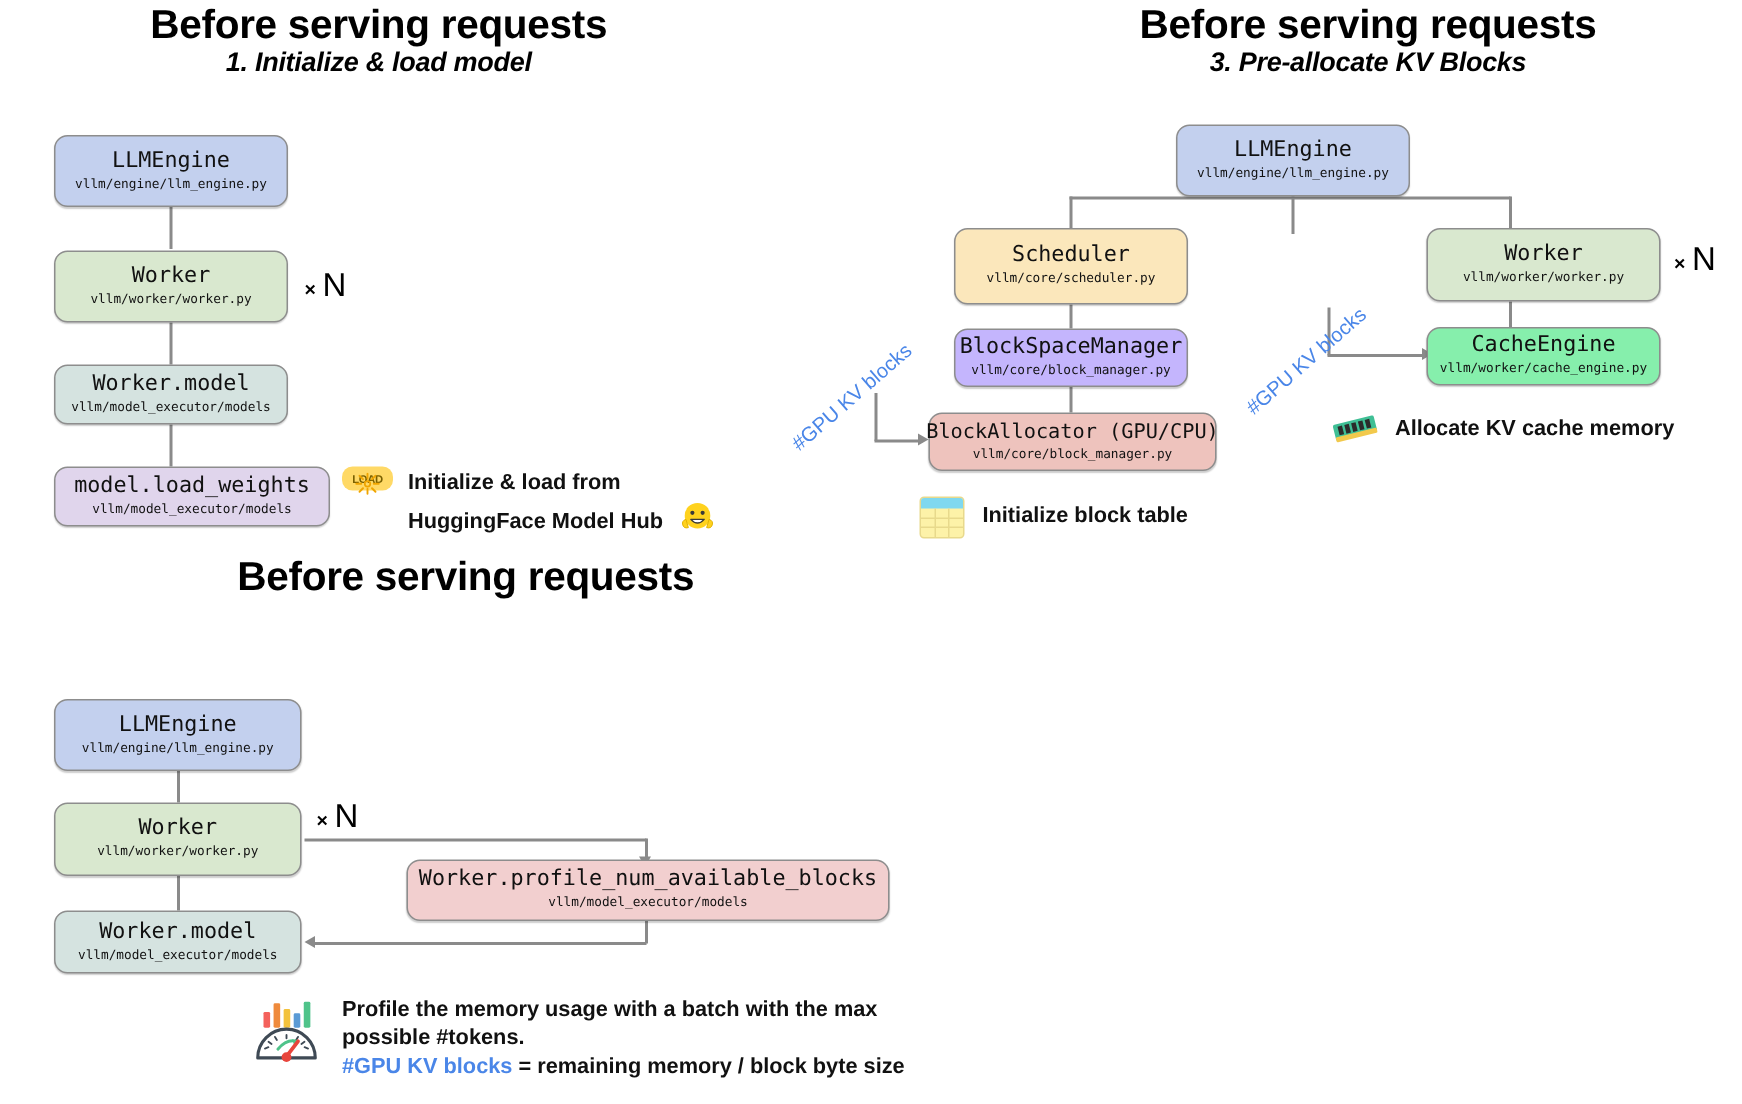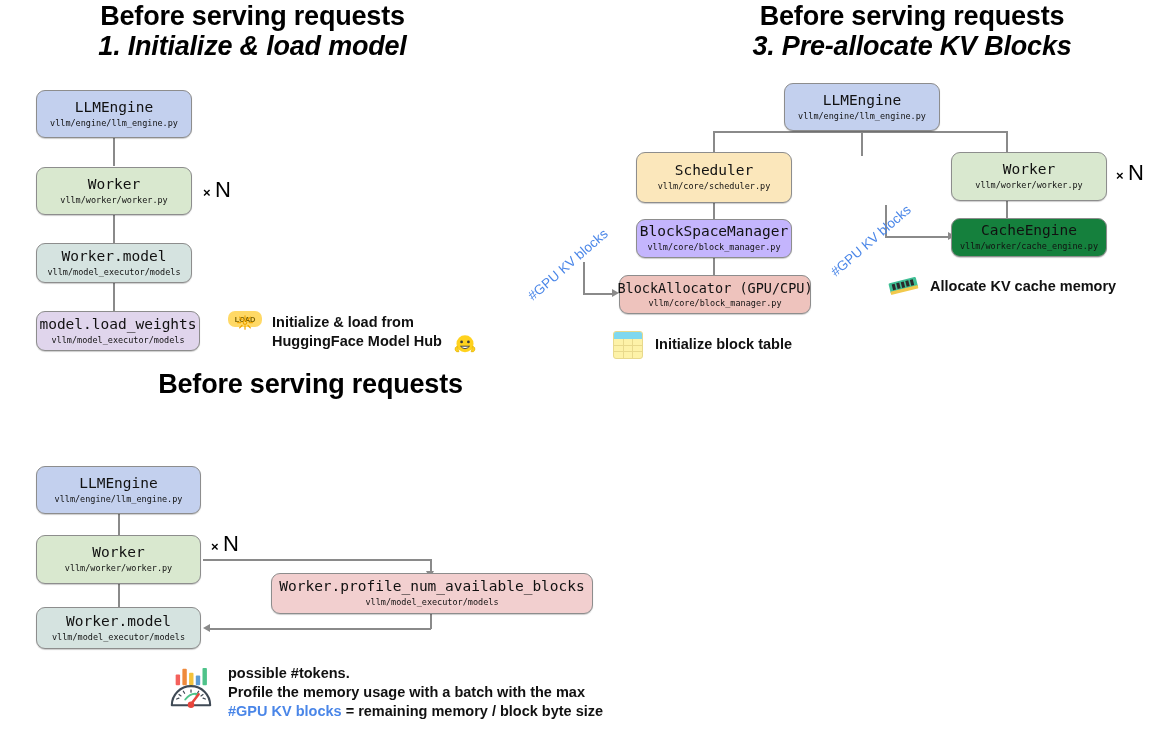--- a/index.html
+++ b/index.html
@@ -14,21 +14,21 @@
   }
 
   
   .title-block { position: absolute; text-align: center; }
   .title-line1 {
     font-size: 27px; font-weight: 700; color: #000;
     line-height: 1.08; letter-spacing: -0.2px;
     white-space: nowrap;
   }
   .title-line2 {
-    font-size: 27px; font-weight: 700; font-style: italic; color: #000;
+    font-size: 18px; font-weight: 700; font-style: italic; color: #000;
     line-height: 1.12; letter-spacing: -0.2px;
     white-space: nowrap;
   }
 
   
   .node {
     position: absolute;
     box-sizing: border-box;
     border: 1px solid #8d8d8d;
     border-radius: 9px;
@@ -164,21 +164,21 @@
   <div class="n-path">vllm/engine/llm_engine.py</div>
 </div>
 <div class="node" style="left:36px; top:167px; width:156px; height:48px; background:#d9e8cf;">
   <div class="n-title">Worker</div>
   <div class="n-path">vllm/worker/worker.py</div>
 </div>
 <div class="node" style="left:36px; top:243px; width:156px; height:40px; background:#d5e3e0;">
   <div class="n-title">Worker.model</div>
   <div class="n-path">vllm/model_executor/models</div>
 </div>
-<div class="node" style="left:36px; top:311px; width:164px; height:40px; background:#e0d5ec;">
+<div class="node" style="left:36px; top:311px; width:184px; height:40px; background:#e0d5ec;">
   <div class="n-title">model.load_weights</div>
   <div class="n-path">vllm/model_executor/models</div>
 </div>
 
 <div class="xn" style="left:203px; top:177px;">
   <span class="x-sym">×</span>&nbsp;<span class="x-num">N</span>
 </div>
 
 <div class="legend" style="left:228px; top:311px; width:270px;">
   <div class="icon-load">
@@ -192,21 +192,21 @@
         <line x1="13.6" y1="12.6" x2="16.4" y2="15.4"></line>
         <line x1="16.4" y1="2.6" x2="13.6" y2="5.4"></line>
         <line x1="6.4" y1="12.6" x2="3.6" y2="15.4"></line>
       </g>
       <circle cx="10" cy="9" r="2.2" fill="none" stroke="#f0a500" stroke-width="1.4"></circle>
     </svg>
     <div class="lbl">LOAD</div>
   </div>
   <div class="legend-text" style="margin-left:10px; margin-top:2px;">
     <div>Initialize &amp; load from</div>
-    <div style="display:flex; align-items:flex-start;">
+    <div style="display:flex; align-items:flex-end;">
       <span>HuggingFace Model Hub</span>
       <svg class="icon-hf" viewBox="0 0 32 32" style="margin-left:10px;">
         <circle cx="16" cy="14.5" r="10.5" fill="#ffd21e"></circle>
         <circle cx="11.8" cy="12.2" r="1.7" fill="#3a3a3a"></circle>
         <circle cx="20.2" cy="12.2" r="1.7" fill="#3a3a3a"></circle>
         <path d="M10.5 17.5 Q16 23.5 21.5 17.5 Z" fill="#ffffff" stroke="#3a3a3a" stroke-width="1.1" stroke-linejoin="round"></path>
         <path d="M6.5 17.5 q-3.6 1.2 -2.6 4.6 q1 3.2 4.6 2.2 z" fill="#ffd21e" stroke="#e0b000" stroke-width="0.8"></path>
         <path d="M25.5 17.5 q3.6 1.2 2.6 4.6 q-1 3.2 -4.6 2.2 z" fill="#ffd21e" stroke="#e0b000" stroke-width="0.8"></path>
       </svg>
     </div>
@@ -265,22 +265,22 @@
       <line x1="32" y1="27.4" x2="30.7" y2="29.5"></line>
       <line x1="36.5" y1="30.8" x2="34.4" y2="32.3"></line>
       <line x1="39" y1="35.5" x2="36.6" y2="34.6"></line>
     </g>
     <path d="M18 36 Q24 28.5 31.5 30.5" fill="none" stroke="#4fc38a" stroke-width="2" stroke-linecap="round"></path>
     <path d="M31.5 30.5 l-3.6 -1.4 l1.3 3.7 z" fill="#4fc38a"></path>
     <line x1="24" y1="41" x2="32" y2="30.5" stroke="#e8453c" stroke-width="2.6" stroke-linecap="round"></line>
     <circle cx="24" cy="41.5" r="3.4" fill="#e8453c"></circle>
   </svg>
   <div class="legend-text" style="margin-left:14px; margin-top:-1px;">
+    <div>Profile the memory usage with a batch with the max</div>
     <div>possible #tokens.</div>
-    <div>Profile the memory usage with a batch with the max</div>
     <div>
       <span class="blue">#GPU KV blocks</span><span> = remaining memory / block byte size</span>
     </div>
   </div>
 </div>
 
 <div class="title-block" style="left:697px; top:2px; width:430px;">
   <div class="title-line1">Before serving requests</div>
   <div class="title-line2">3. Pre-allocate KV Blocks</div>
 </div>
@@ -317,21 +317,21 @@
   <div class="n-path">vllm/core/block_manager.py</div>
 </div>
 <div class="node small" style="left:619px; top:275px; width:192px; height:39px; background:#eec3bd;">
   <div class="n-title">BlockAllocator (GPU/CPU)</div>
   <div class="n-path">vllm/core/block_manager.py</div>
 </div>
 <div class="node" style="left:951px; top:152px; width:156px; height:49px; background:#d9e8cf;">
   <div class="n-title">Worker</div>
   <div class="n-path">vllm/worker/worker.py</div>
 </div>
-<div class="node" style="left:951px; top:218px; width:156px; height:39px; background:#15803d;">
+<div class="node" style="left:951px; top:218px; width:156px; height:39px; background:#86efac;">
   <div class="n-title">CacheEngine</div>
   <div class="n-path">vllm/worker/cache_engine.py</div>
 </div>
 
 <div class="xn" style="left:1116px; top:160px;">
   <span class="x-sym">×</span>&nbsp;<span class="x-num">N</span>
 </div>
 
 <div class="diag-label" style="left:525px; top:292px; transform: rotate(-41deg);">#GPU KV blocks</div>
 <div class="diag-label" style="left:828px; top:268px; transform: rotate(-41deg);">#GPU KV blocks</div>

